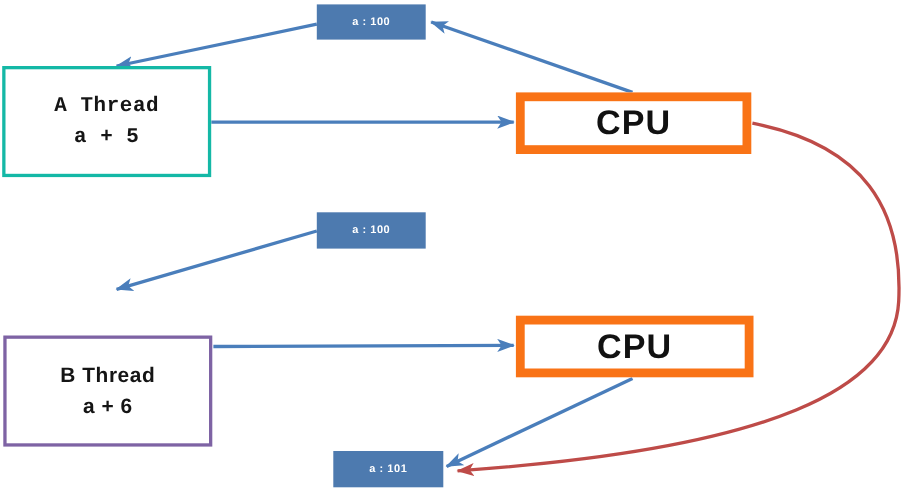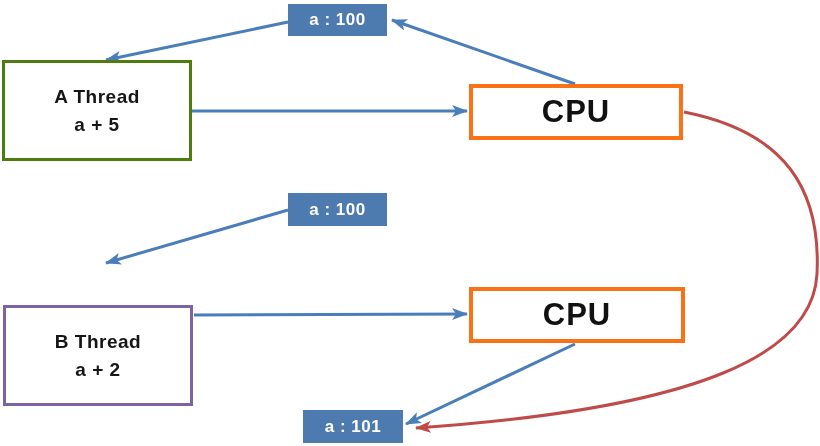--- a/index.html
+++ b/index.html
@@ -34,37 +34,37 @@
   }
   .thread-box {
     width: 190px;
     height: 101px;
     font-size: 19px;
     font-weight: 600;
     color: #151515;
     line-height: 1.45;
     letter-spacing: 0.5px;
   }
-  .thread-a { left: 2px; top: 60px; border: 3px solid #4d7c0f; }
+  .thread-a { left: 2px; top: 60px; border: 3px solid #14b8a6; font-family: Liberation Mono, monospace; }
   .thread-b { left: 3px; top: 265px; border: 3px solid #7E63A4; margin-top: 40px; }
   .cpu-box {
     width: 214px;
     height: 56px;
-    border: 4px solid #f97316;
+    border: 8px solid #f97316;
     font-size: 31px;
     font-weight: 600;
     color: #111111;
     letter-spacing: 1px;
   }
   .cpu-top { left: 469px; top: 84px; }
   .cpu-bottom { left: 469px; top: 287px; width: 216px; }
   .value-box {
     background: #4D7AAF;
     color: #ffffff;
-    font-size: 17px;
+    font-size: 10px;
     font-weight: 700;
     letter-spacing: 0.5px;
     justify-content: center;
   }
   .value-top { left: 288px; top: 4px; width: 99px; height: 32px; }
   .value-mid { left: 288px; top: 193px; width: 99px; height: 33px; }
   .value-bottom { left: 303px; top: 410px; width: 100px; height: 33px; }
 </style>
 </head>
 <body>
@@ -96,21 +96,21 @@
     <path d="M684,112 C786,132 821,190 817,274 C813,352 706,408 416,428" fill="none" stroke-width="3" marker-end="url(#head-red)" stroke="#BE4B48"></path>
   </svg>
 
   <div class="box thread-box thread-a">
     <span>A Thread</span>
     <span>a + 5</span>
   </div>
 
   <div class="box thread-box thread-b">
     <span>B Thread</span>
-    <span>a + 2</span>
+    <span>a + 6</span>
   </div>
 
   <div class="box cpu-box cpu-top">
     <span>CPU</span>
   </div>
 
   <div class="box cpu-box cpu-bottom">
     <span>CPU</span>
   </div>
 

